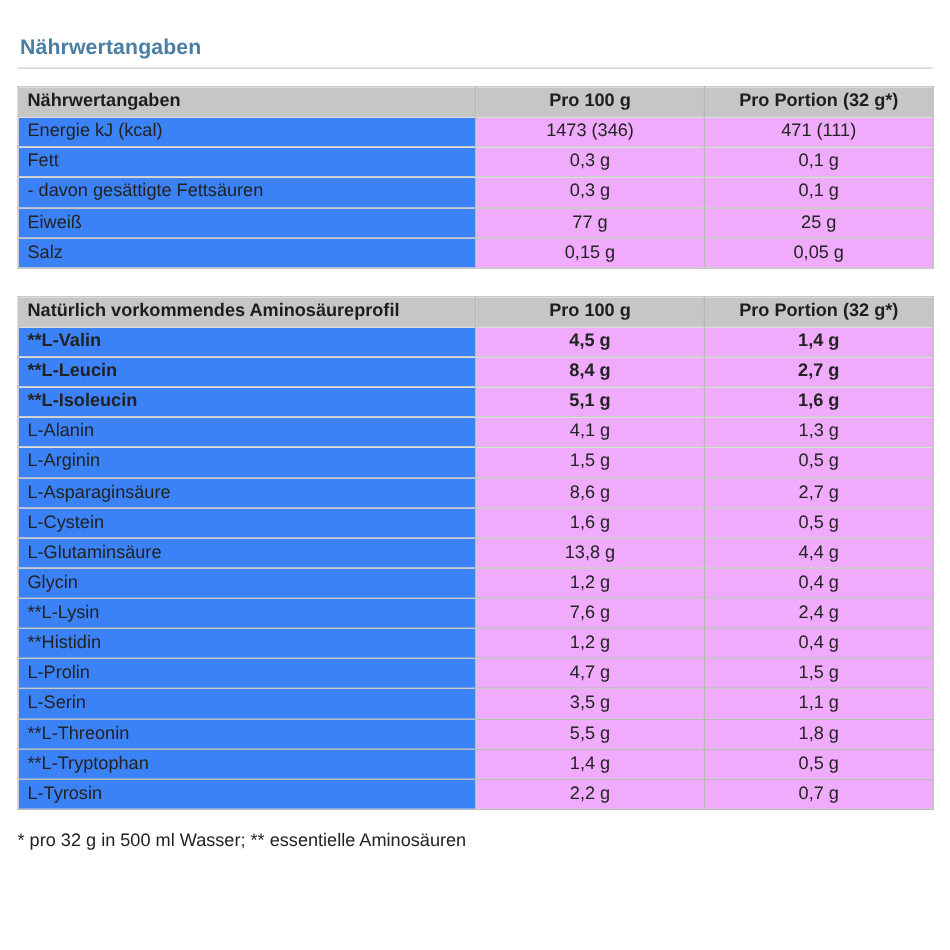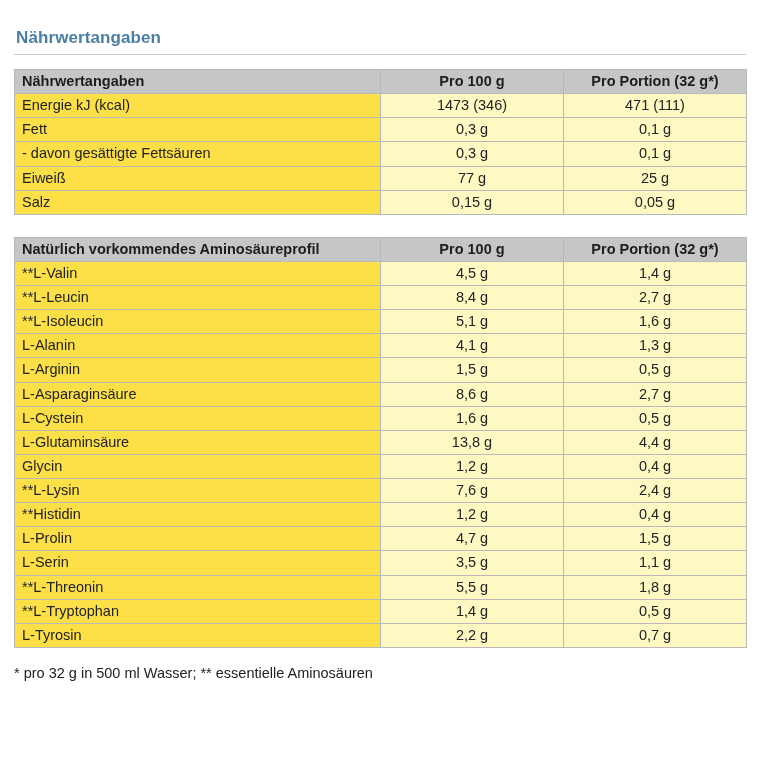--- a/index.html
+++ b/index.html
@@ -54,31 +54,31 @@
     font-weight: bold;
     color: #1d1d1d;
   }
   th.c-label, td.c-label {
     text-align: left;
   }
   th.c-val, td.c-val {
     text-align: center;
   }
   td.c-label {
-    background: #fde047;
+    background: #3b82f6;
   }
   td.c-val {
-    background: #fef9c3;
+    background: #f0abfc;
     margin-left: 25px;
   }
   .col-label { width: 366px; }
   .col-v1 { width: 183px; }
   .col-v2 { width: 183px; }
   tr.bold td {
-    font-weight: normal;
+    font-weight: bold;
   }
   .indent {
   }
   .footnotes {
     margin-top: 14px;
     font-size: 14.5px;
     line-height: 1.55;
     color: #222222;
   }
 </style>

